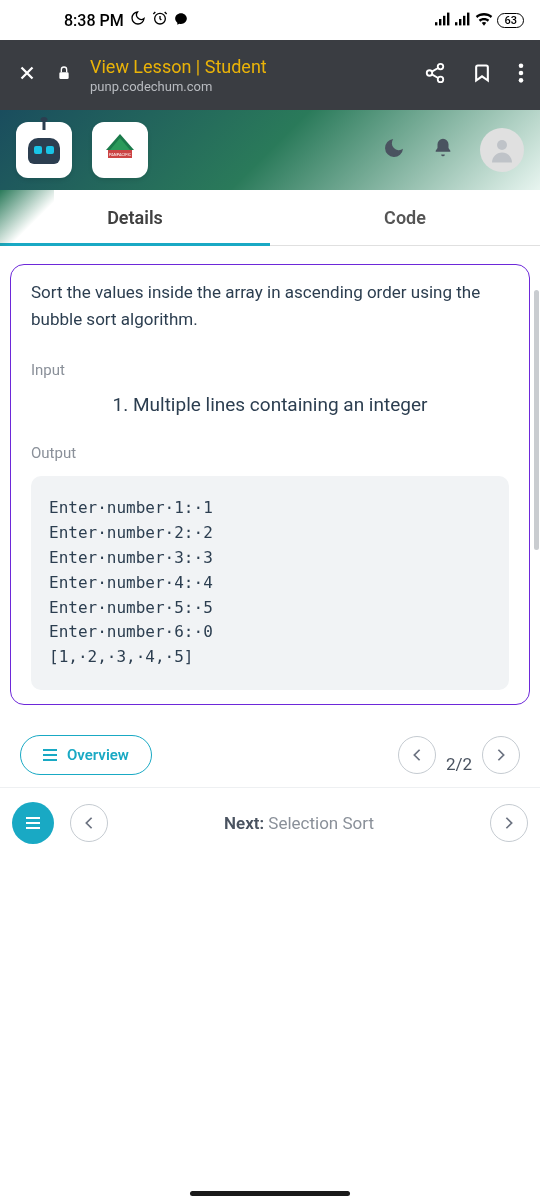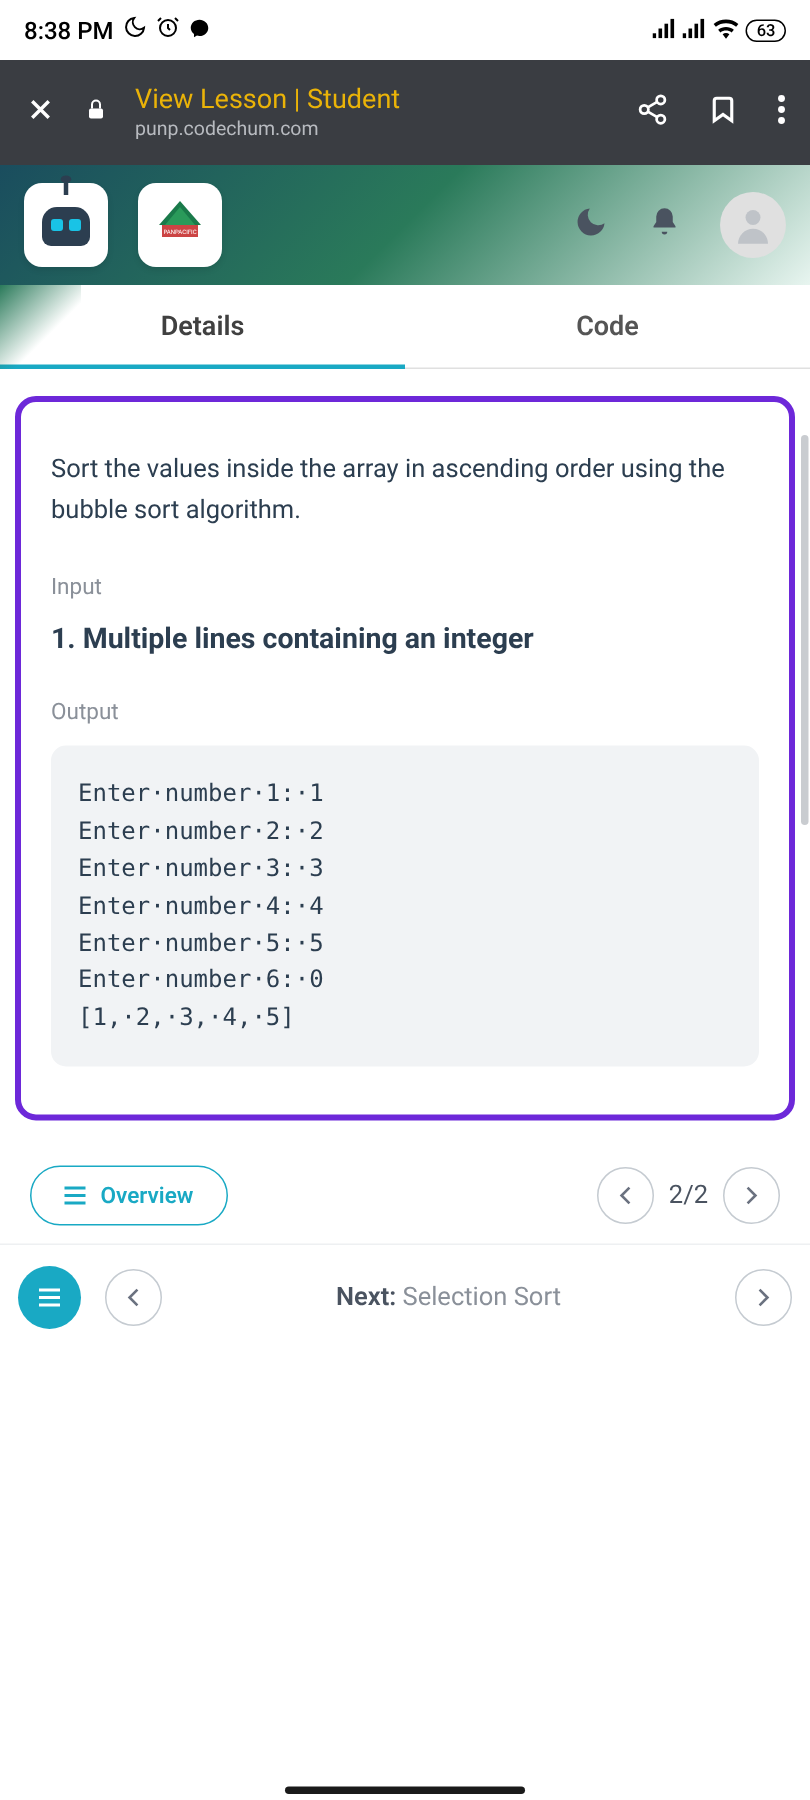--- a/index.html
+++ b/index.html
@@ -14,20 +14,21 @@
     .status-bar {
       height: 40px;
       display: flex;
       justify-content: space-between;
       align-items: center;
       padding: 0 16px;
       font-size: 16px;
       font-weight: 500;
       background: #fff;
       color: #000;
+      margin-left: 48px;
     }
     .status-left { display: flex; align-items: center; gap: 6px; }
     .status-right { display: flex; align-items: center; gap: 4px; }
     .battery-pill { border: 1px solid #000; border-radius: 8px; padding: 0 6px; font-size: 11px; }
     .browser-bar {
       background: #3a3d42;
       color: #fff;
       height: 70px;
       display: flex;
       align-items: center;
@@ -91,42 +92,43 @@
       content: '';
       position: absolute;
       top: 0; left: 0;
       width: 54px; height: 100%;
       background: linear-gradient(135deg, #2a7a5a 0%, transparent 60%);
       z-index: 1;
       pointer-events: none;
     }
     .content-card {
       margin: 18px 10px;
-      border: 4px solid #6d28d9;
+      border: 1px solid #6d28d9;
       border-radius: 14px;
       background: #fff;
-      padding: 32px 20px;
+      padding: 14px 20px;
     }
     .problem-text {
       font-size: 17px;
       line-height: 1.6;
       color: #2c3e50;
       margin-bottom: 20px;
     }
     .section-label {
       font-size: 15px;
       color: #8a9099;
       margin-top: 28px;
       margin-bottom: 14px;
     }
     .input-desc {
       font-size: 19px;
       color: #2c3e50;
-      font-weight: 700;
+      font-weight: 400;
       margin-bottom: 10px;
+      text-align: center;
     }
     .output-block {
       background: #f1f3f5;
       border-radius: 10px;
       padding: 20px 18px;
       font-family: 'Menlo', 'Consolas', monospace;
       font-size: 16px;
       line-height: 1.55;
       color: #2c3e50;
       white-space: pre-wrap;
@@ -145,21 +147,21 @@
       border-radius: 24px;
       padding: 10px 22px;
       display: flex;
       align-items: center;
       gap: 10px;
       font-size: 15px;
       font-weight: 600;
     }
     .hamburger { display: flex; flex-direction: column; gap: 3px; }
     .hamburger span { width: 14px; height: 2px; background: #19a9c4; }
-    .pager { display: flex; align-items: center; gap: 10px; }
+    .pager { display: flex; align-items: flex-end; gap: 10px; }
     .circle-btn {
       width: 38px; height: 38px;
       border: 1.5px solid #c5cbd1;
       border-radius: 50%;
       display: flex; align-items: center; justify-content: center;
       color: #6b7280;
       font-size: 17px;
     }
     .page-num { font-size: 17px; color: #4a5360; }
     .bottom-nav2 {

